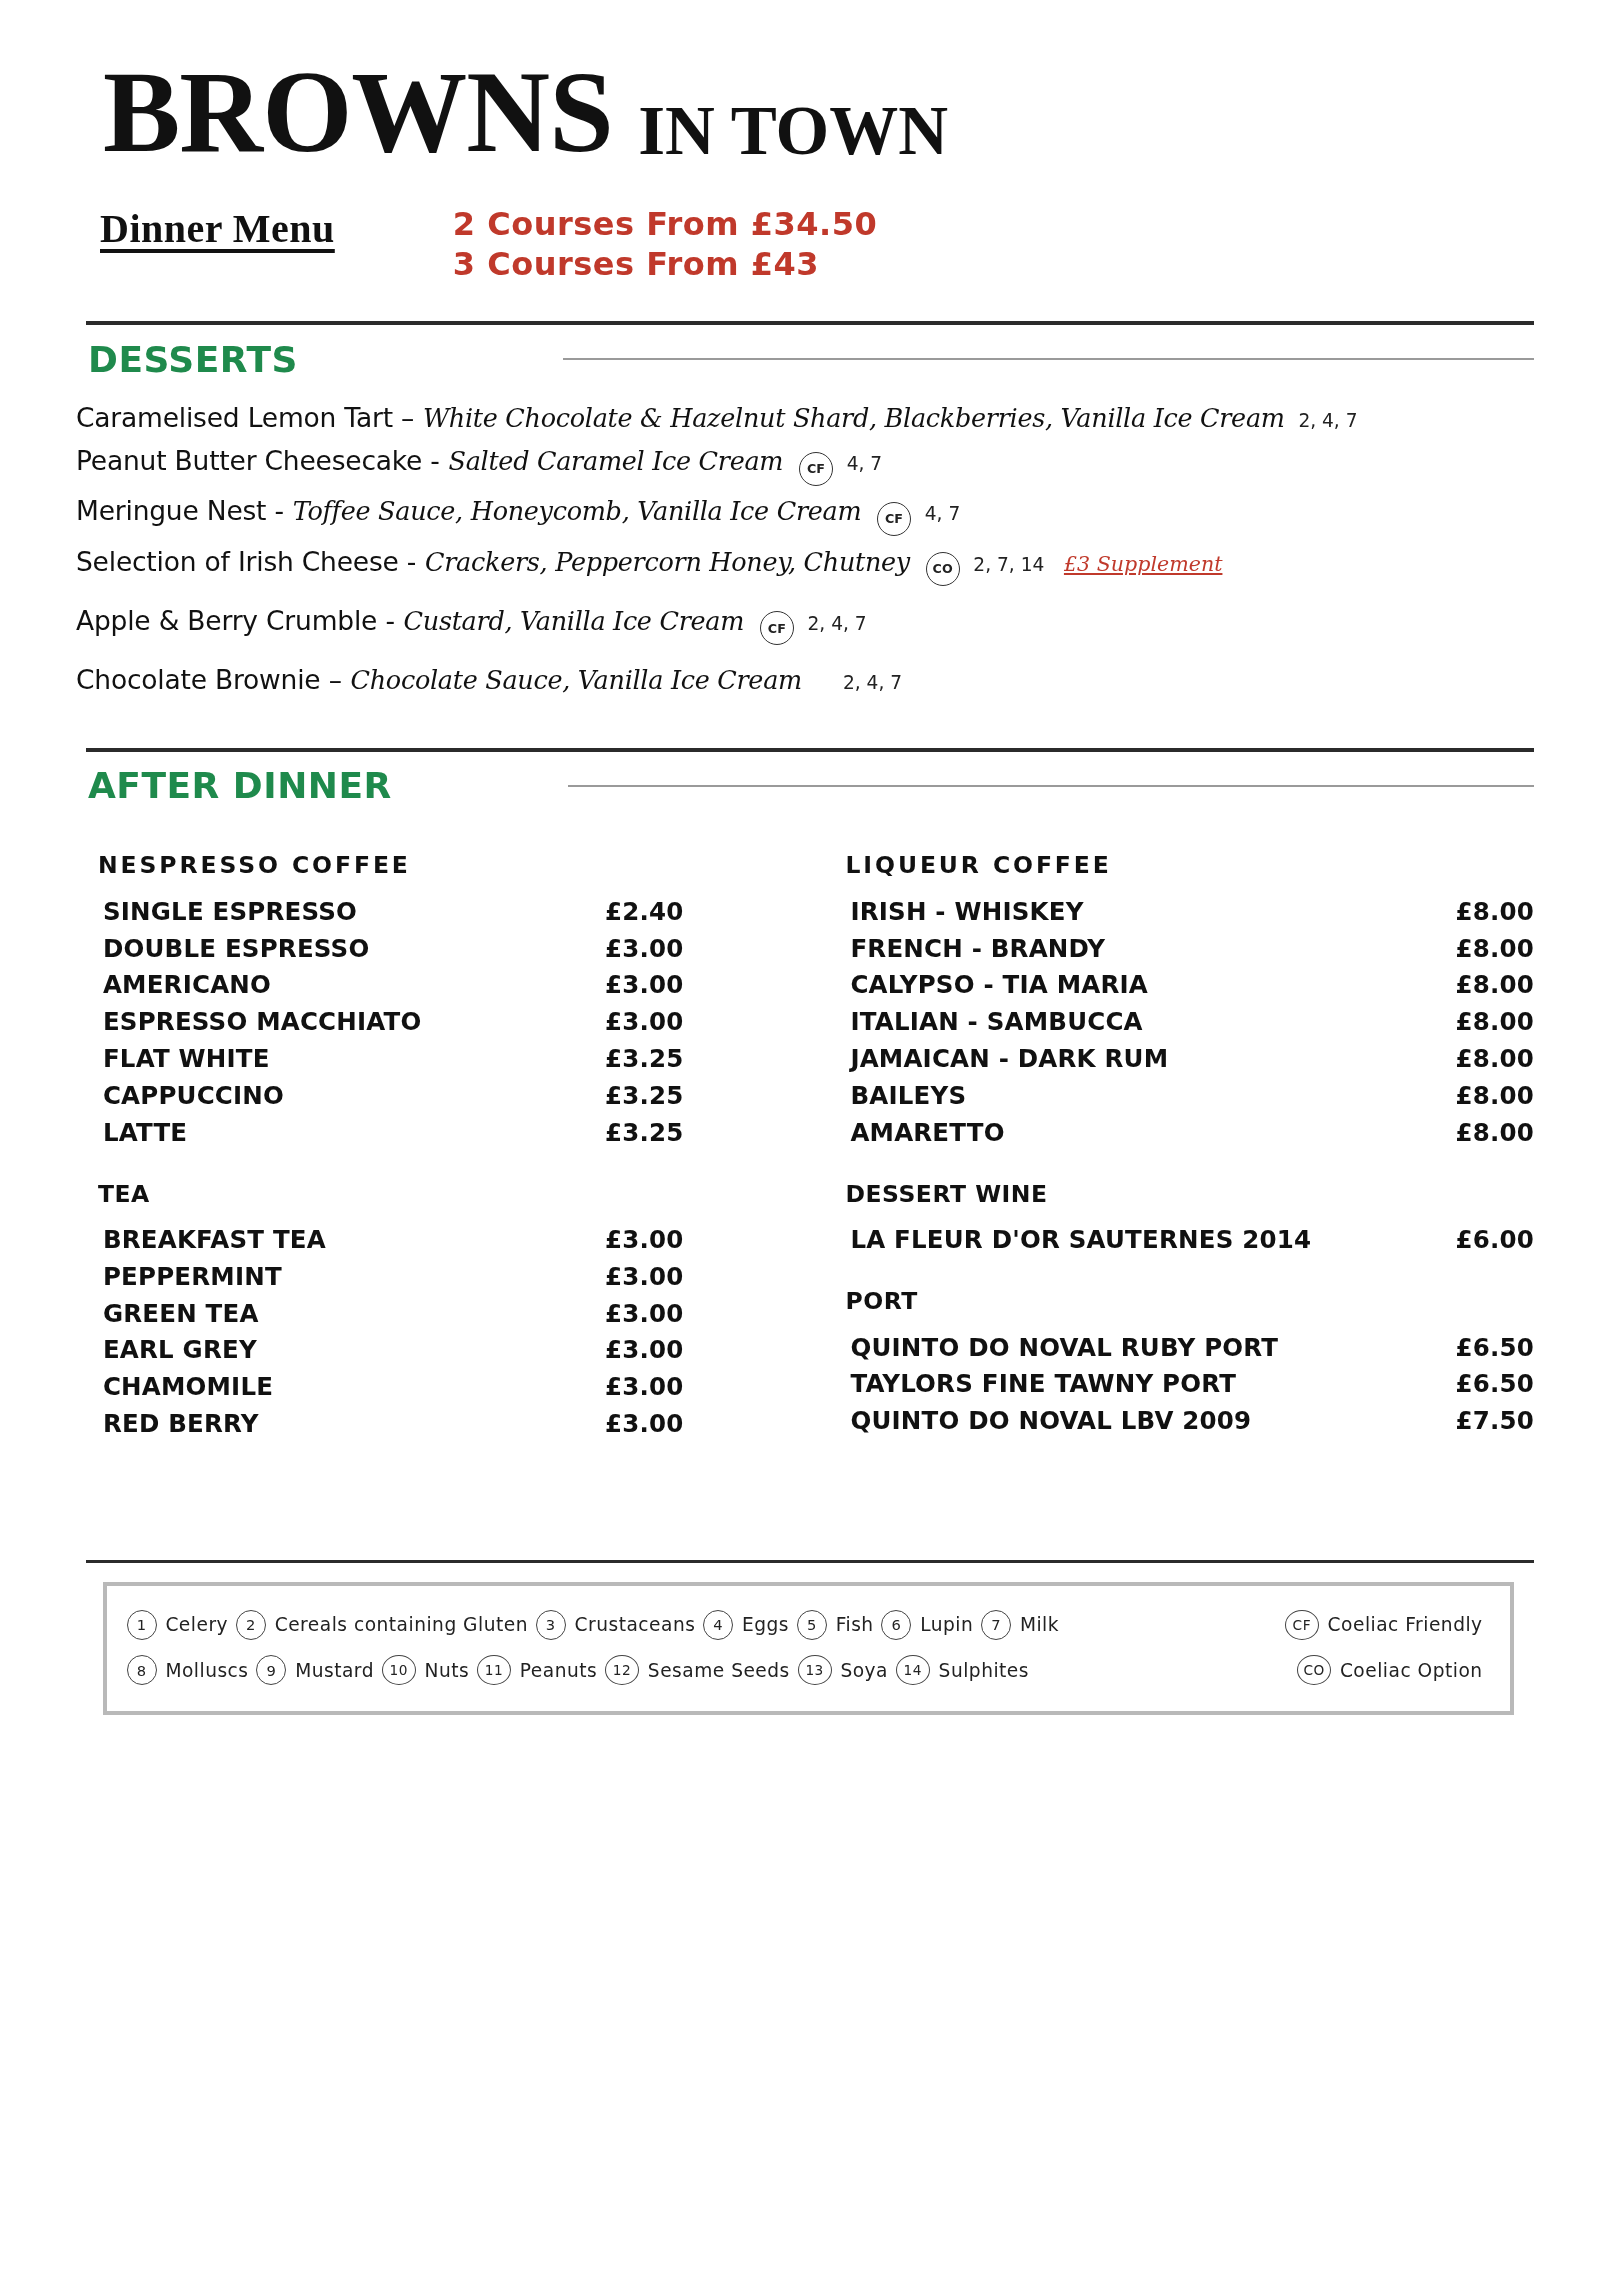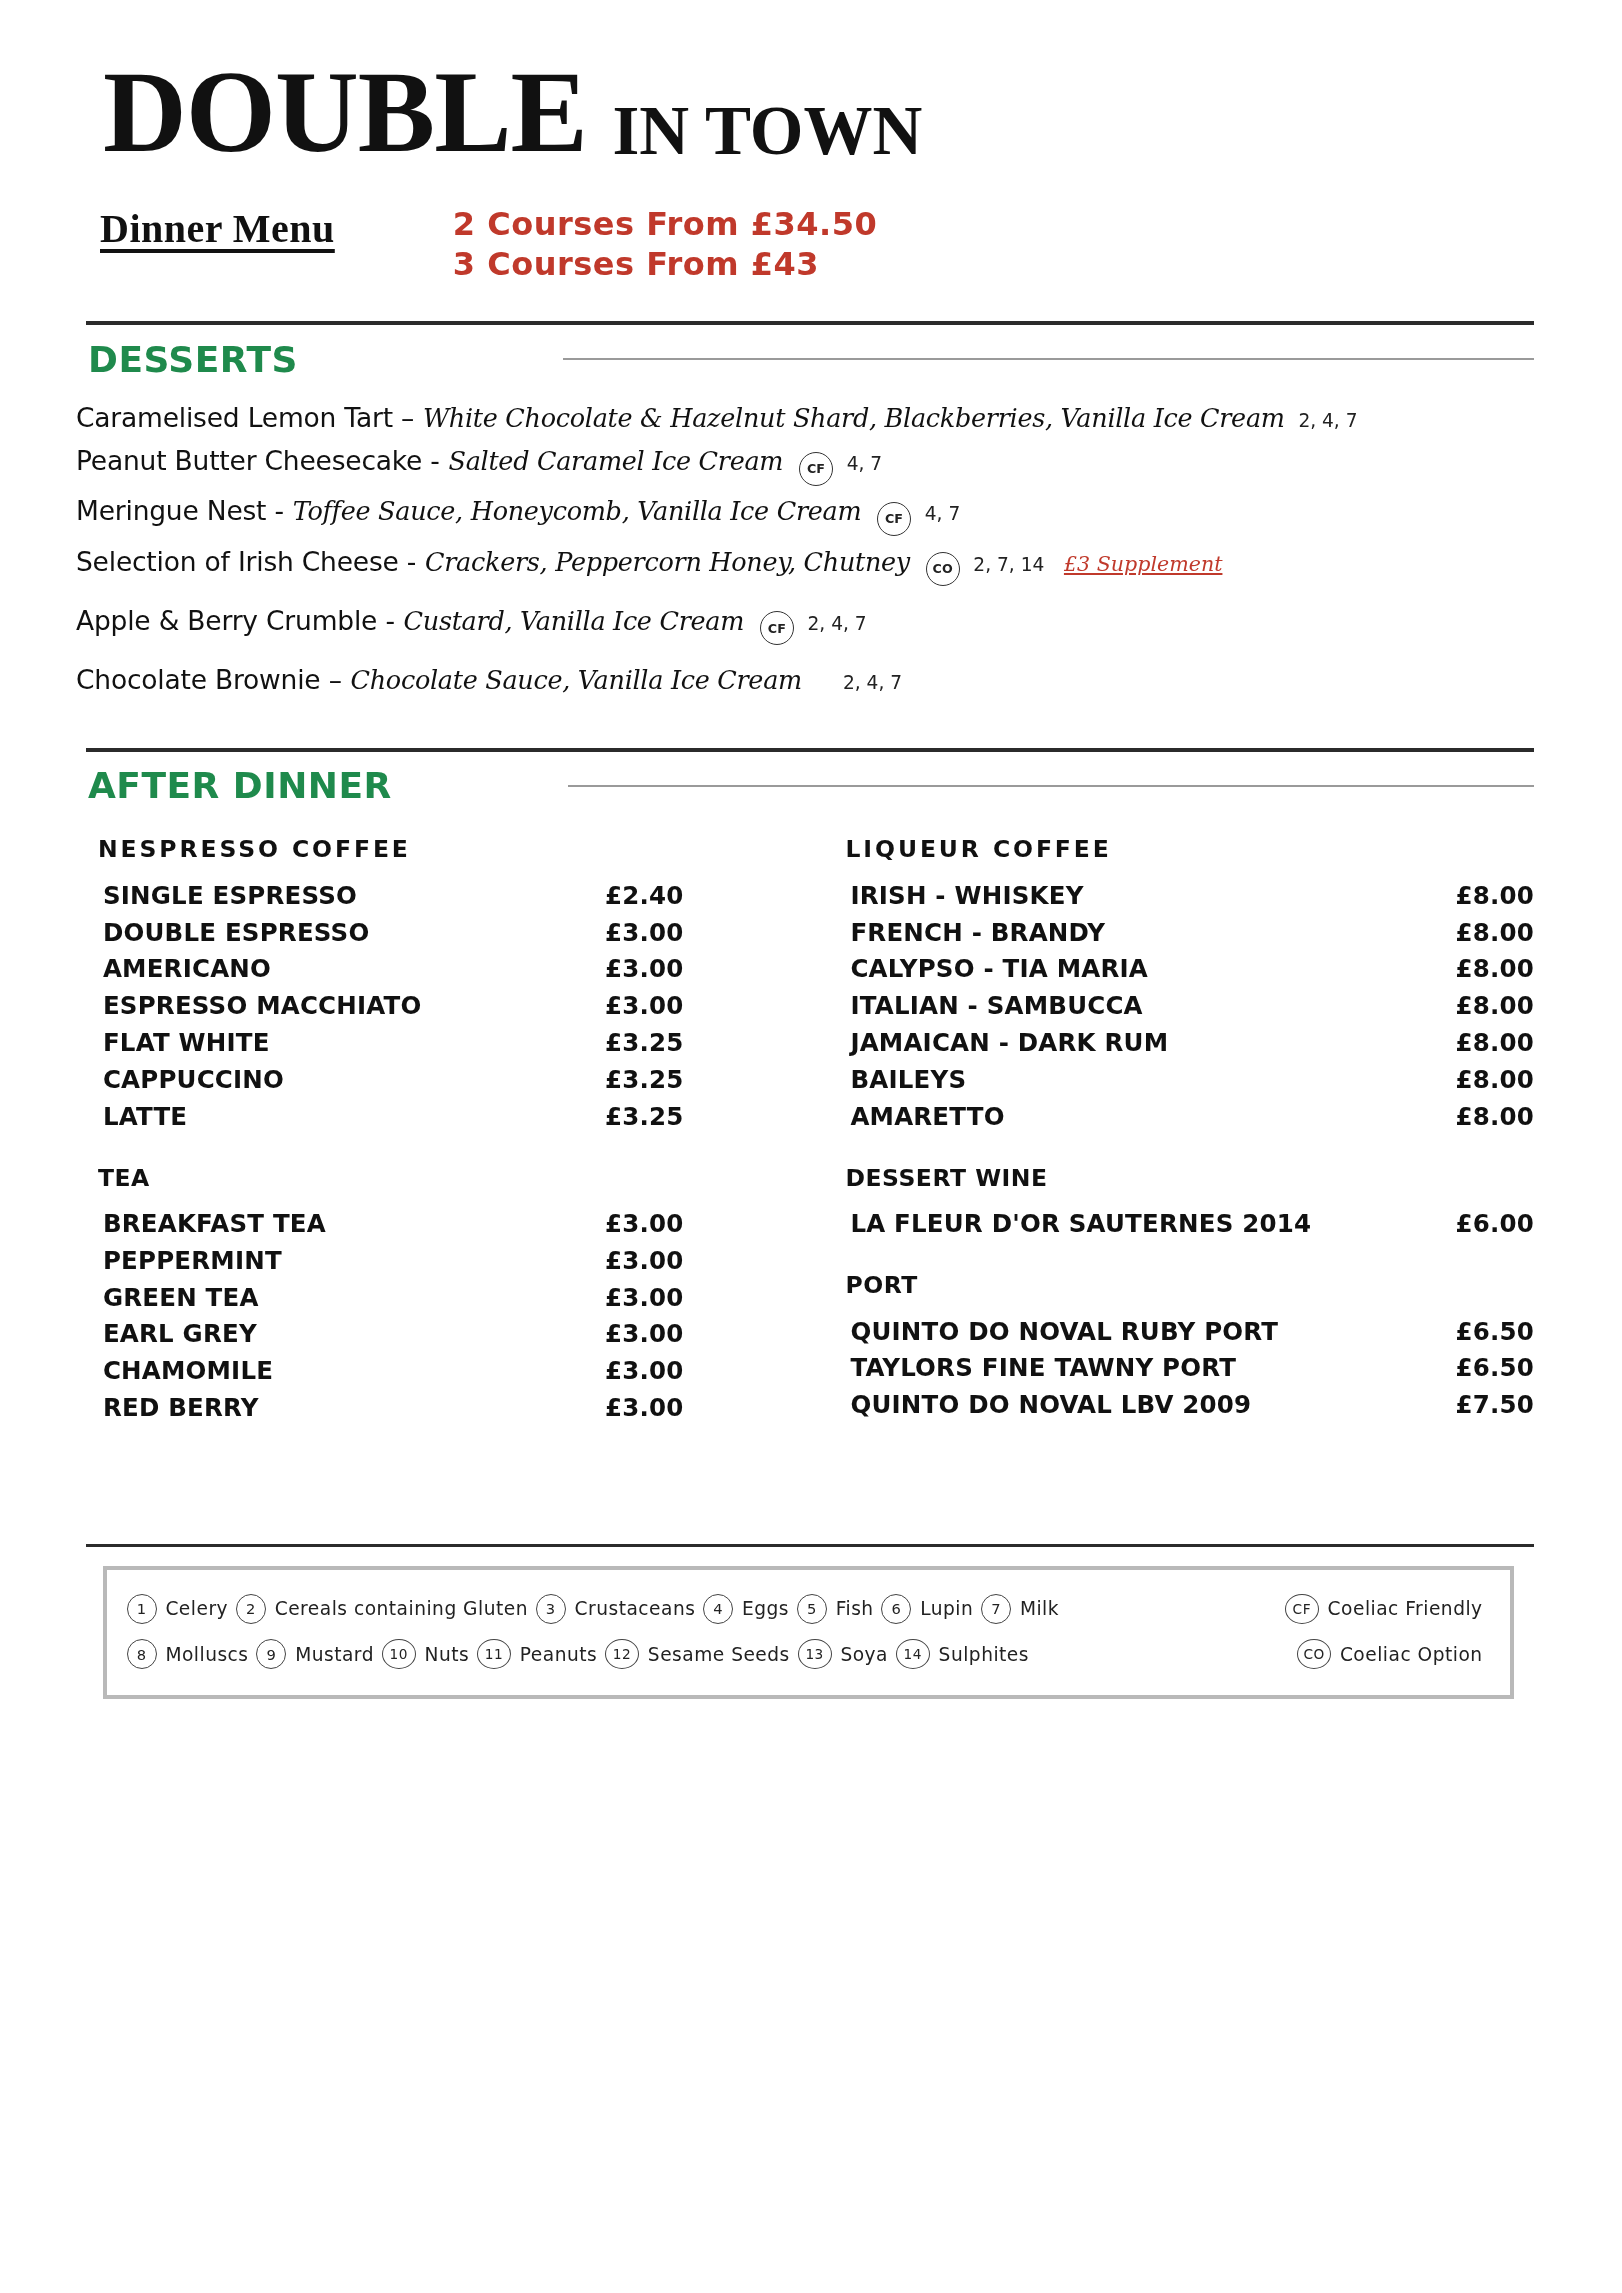--- a/index.html
+++ b/index.html
@@ -170,21 +170,21 @@
   .dish.spaced { margin-top: 21.6px; }
 
   
   .after-dinner-wrap {
     margin-top: 53px;
   }
   .ad-columns {
     display: flex;
     margin: 29px 88px 0 98px;
   }
-  .ad-col { width: 50%; }
+  .ad-col { width: 50%; margin-top: 16px; }
   .ad-col.right { padding-left: 59px; }
   .col-head {
     font-family: "DejaVu Sans", sans-serif;
     font-size: 23.5px;
     font-weight: bold;
     letter-spacing: 2.9px;
     color: #111;
     margin-bottom: 13.7px;
   }
   .col-head.sub {
@@ -268,21 +268,21 @@
   }
   .allergen-item .cir.wide { min-width: 32px; font-size: 13.7px; }
   .spacer-flex { flex: 1; }
 </style>
 </head>
 <body>
 
 <div class="page">
 
   <div class="masthead">
-    <div class="brand-main">DOUBLE</div>
+    <div class="brand-main">BROWNS</div>
     <div class="brand-sub">IN TOWN</div>
   </div>
 
   <div class="title-row">
     <div class="menu-title">Dinner Menu</div>
     <div class="price-block">
       <div>2 Courses From £34.50</div>
       <div>3 Courses From £43</div>
     </div>
   </div>

